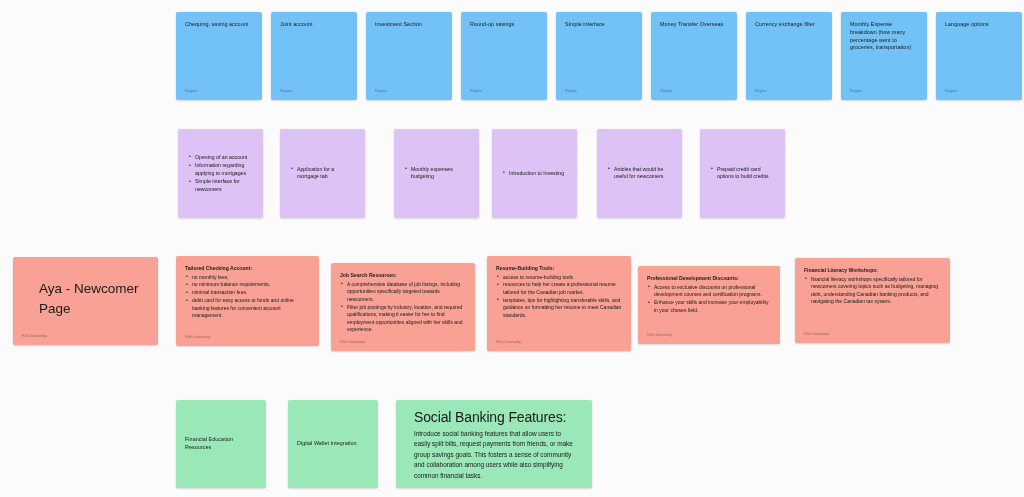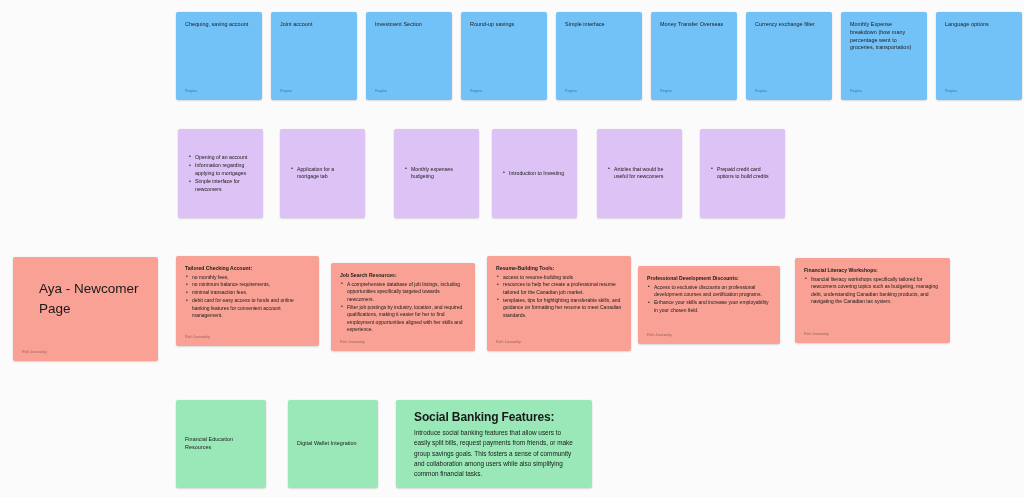--- a/index.html
+++ b/index.html
@@ -159,22 +159,22 @@
     top: 50%;
     transform: translateY(-50%);
     padding: 0 17px 0 18px;
   }
   .social-text {
     font-size: 6.4px;
     line-height: 1.62;
     color: #1a1a1a;
   }
   .social-text b {
-    font-size: 12px;
-    font-weight: bold;
+    font-size: 14px;
+    font-weight: normal;
     letter-spacing: -0.01em;
   }
 </style>
 </head>
 <body>
 
 <div id="board">
 
   <div class="note blue" style="left:176px;">
     <div class="note-body">
@@ -282,21 +282,21 @@
   </div>
 
   <div class="note purple" style="left:700px;">
     <div class="note-body">
       <ul>
         <li>Prepaid credit card options to build credits</li>
       </ul>
     </div>
   </div>
 
-  <div class="note pink hero" style="left:13px; top:257px; width:145px; height:104px;">
+  <div class="note pink hero" style="left:13px; top:257px; width:145px; height:88px;">
     <div class="hero-title">Aya - Newcomer Page</div>
     <div class="note-author">Rish Janowsky</div>
   </div>
 
   <div class="note pink" style="left:176px; top:256px; width:143px;">
     <div class="note-body">
       <p class="pink-heading">Tailored Checking Account:</p>
       <ul>
         <li>no monthly fees,</li>
         <li>no minimum balance requirements,</li>

